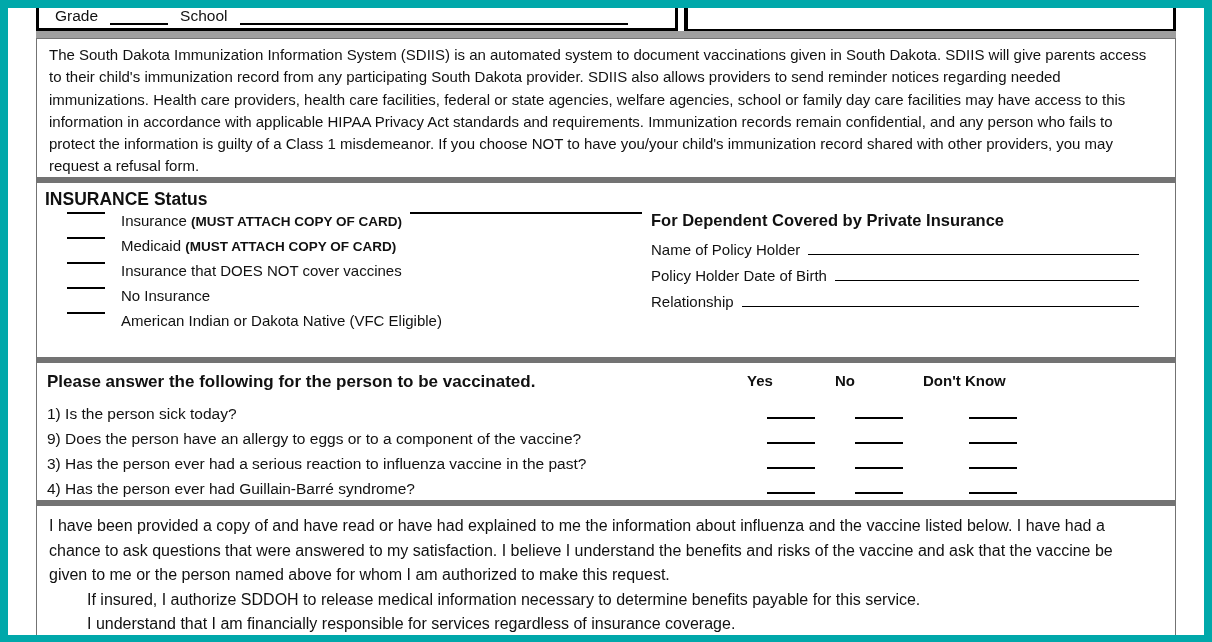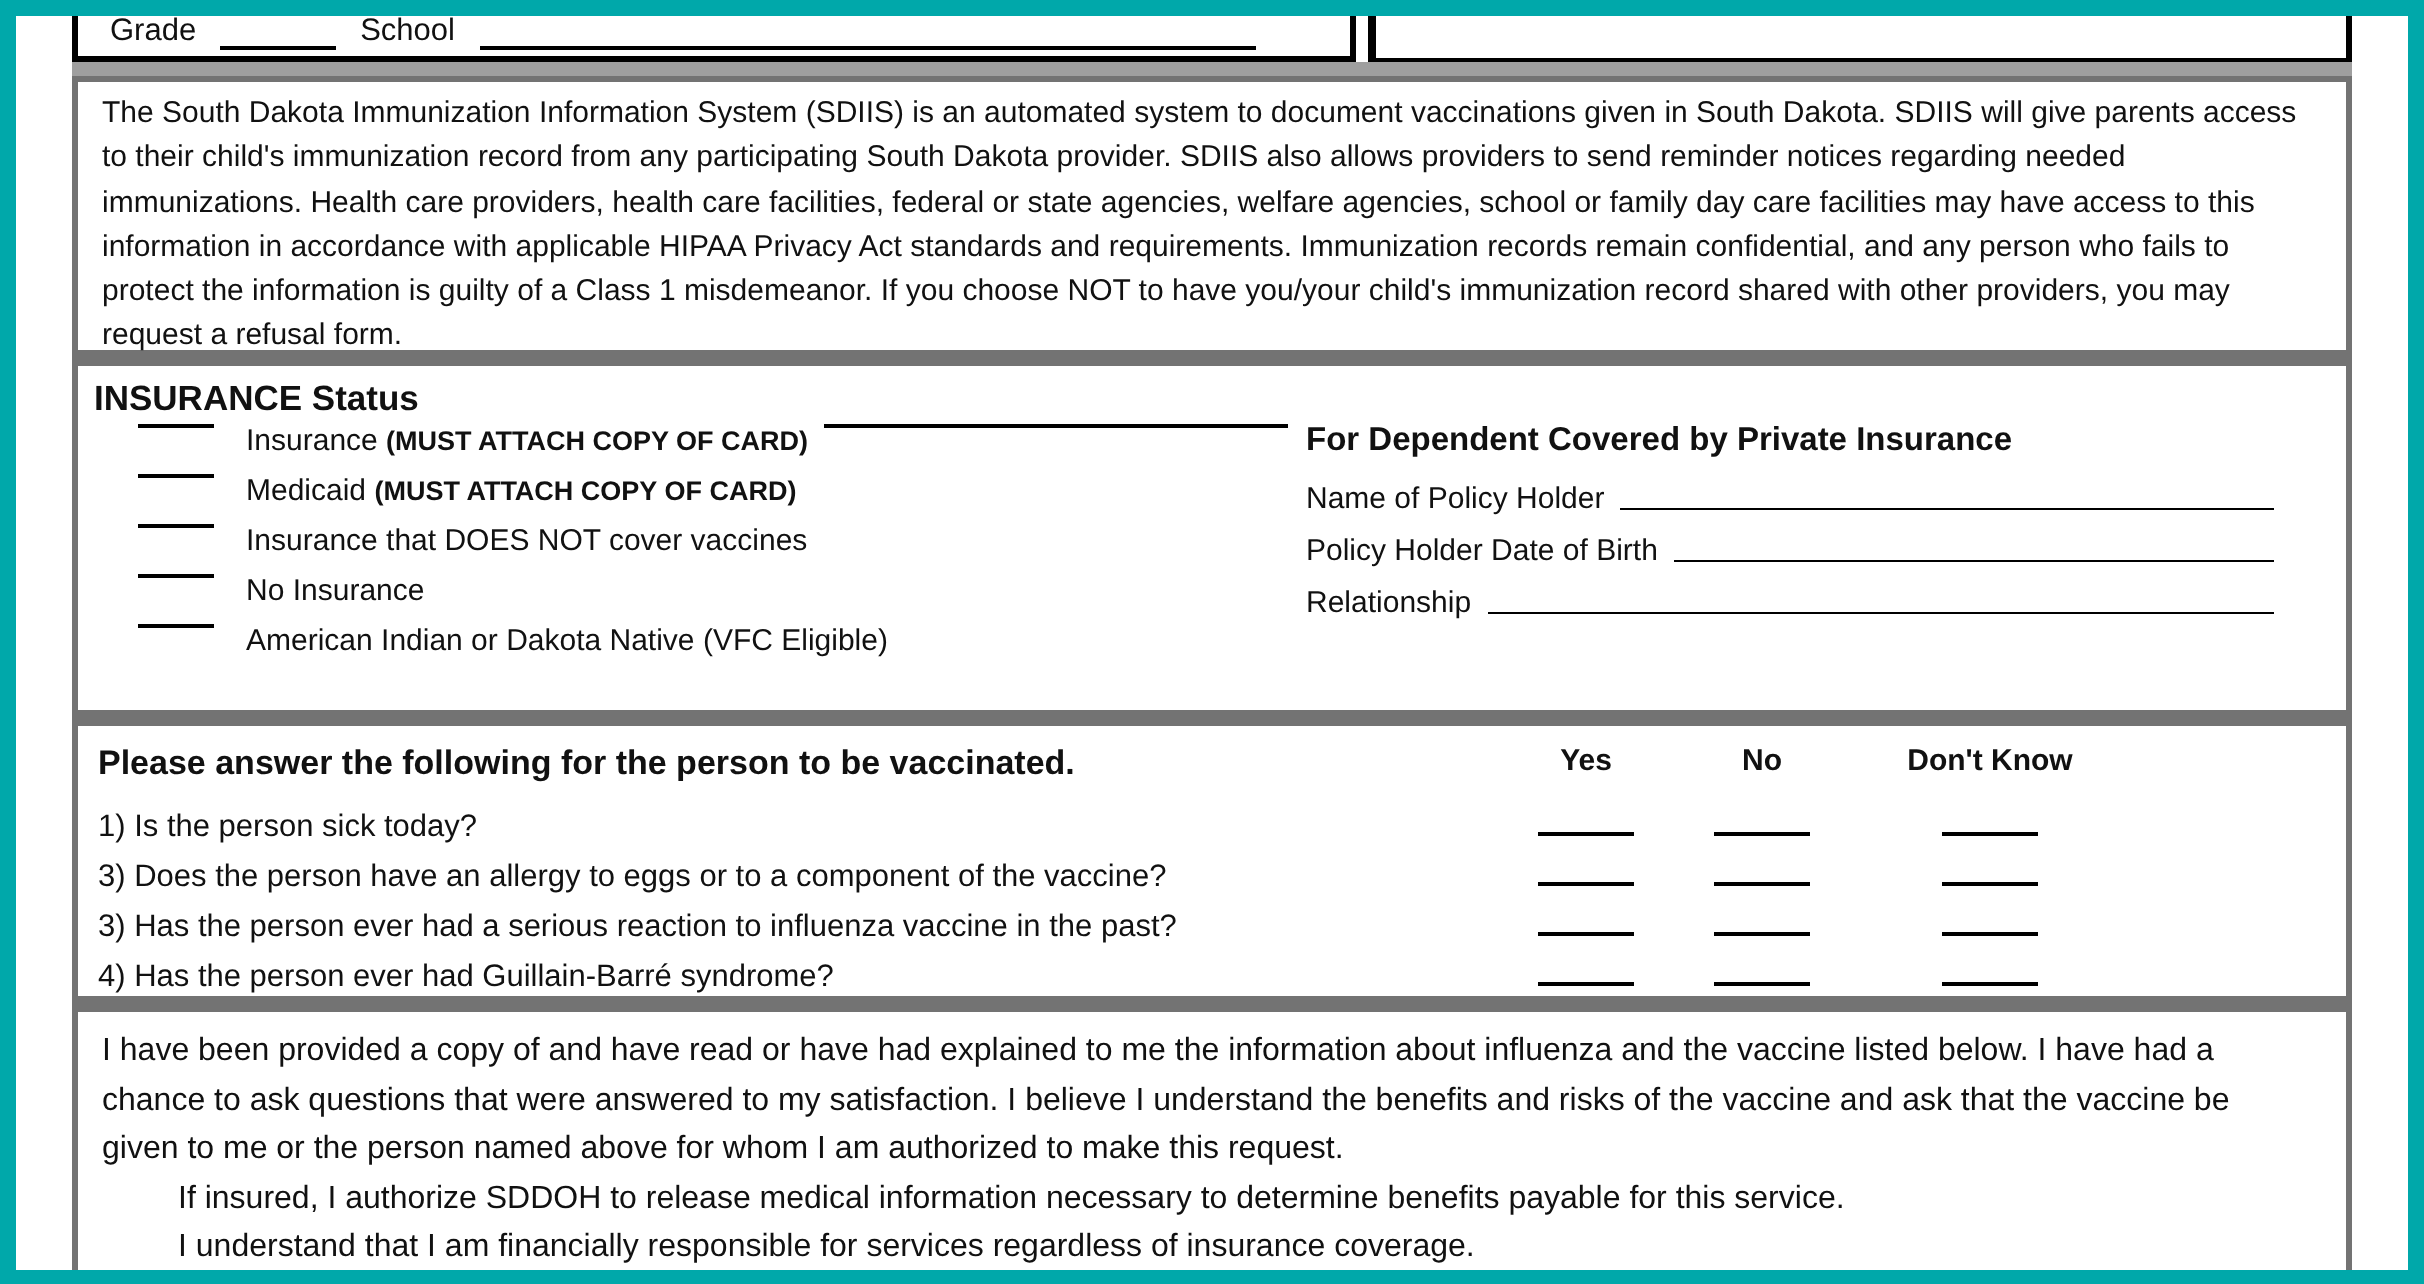--- a/index.html
+++ b/index.html
@@ -27,41 +27,41 @@
     display:flex; align-items:flex-end; gap:12px;
     padding:0 10px 3px 16px; font-size:15.5px;
   }
   .top-right { flex:1; margin-left:6px; border-left:4px solid #000; border-right:3px solid #000; border-bottom:2px solid #000; }
   .fill { display:inline-block; border-bottom:2px solid #000; height:12px; }
   .fill.short { width:58px; }
   .fill.long { width:388px; }
 
   .gray-bar { height:7px; background:#9F9F9F; flex:0 0 auto; }
 
-  .section { border:3px solid #737373; flex:0 0 auto; background:#fff; }
+  .section { border:1px solid #737373; flex:0 0 auto; background:#fff; }
 
   .para-box { height:140px; padding:5px 14px 0 12px; font-size:15px; line-height:22.3px; }
 
   .insurance-box { height:180px; border-top-width:5px; position:relative; padding-top:4px; }
   .ins-title { font-size:17.5px; font-weight:bold; margin:2px 0 2px 8px; }
   .ins-row { height:25px; display:flex; align-items:flex-start; }
   .blank-line { width:38px; border-bottom:2px solid #000; height:0; margin-left:30px; margin-bottom:4px; flex:0 0 auto; }
   .ins-label { margin-left:16px; font-size:15px; white-space:nowrap; }
   .musts { font-size:13.5px; }
   .trail-line { width:232px; border-bottom:2px solid #000; height:0; margin-left:8px; margin-bottom:4px; flex:0 0 auto; }
   .ins-right { position:absolute; left:614px; top:28px; right:36px; }
   .dep-title { font-size:16.5px; font-weight:bold; margin-bottom:2px; }
   .dep-row { display:flex; align-items:flex-end; height:26px; font-size:15px; }
   .dep-label { white-space:nowrap; }
   .fill-line { flex:1; border-bottom:1.5px solid #000; height:0; margin:0 0 3px 8px; }
 
   .questions-box { height:143px; border-top-width:5px; padding-top:9px; }
   .q-header { display:flex; align-items:flex-start; height:26px; }
   .q-title { flex:0 0 710px; padding-left:10px; font-weight:bold; font-size:17px; }
-  .q-col { width:88px; text-align:center; font-weight:bold; font-size:15px; }
+  .q-col { width:88px; text-align:left; font-weight:bold; font-size:15px; }
   .q-col.wide { width:140px; }
   .q-row { display:flex; align-items:flex-end; height:25px; }
   .q-text { flex:0 0 710px; padding-left:10px; font-size:15.5px; white-space:nowrap; }
   .q-cell { width:88px; text-align:center; }
   .q-cell.wide { width:140px; }
   .ans-line { display:inline-block; width:48px; border-bottom:2px solid #000; height:0; }
 
   .consent-box { flex:1 1 auto; border-top-width:5px; padding:8px 24px 0 12px; font-size:16px; line-height:24.5px; }
   .consent-ind { margin-left:38px; }
 </style>
@@ -139,21 +139,21 @@
         <div class="q-col wide">Don't Know</div>
       </div>
 
       <div class="q-row">
         <div class="q-text">1)  Is the person sick today?</div>
         <div class="q-cell"><span class="ans-line"></span></div>
         <div class="q-cell"><span class="ans-line"></span></div>
         <div class="q-cell wide"><span class="ans-line"></span></div>
       </div>
       <div class="q-row">
-        <div class="q-text">3)  Does the person have an allergy to eggs or to a component of the vaccine?</div>
+        <div class="q-text">9)  Does the person have an allergy to eggs or to a component of the vaccine?</div>
         <div class="q-cell"><span class="ans-line"></span></div>
         <div class="q-cell"><span class="ans-line"></span></div>
         <div class="q-cell wide"><span class="ans-line"></span></div>
       </div>
       <div class="q-row">
         <div class="q-text">3)  Has the person ever had a serious reaction to influenza vaccine in the past?</div>
         <div class="q-cell"><span class="ans-line"></span></div>
         <div class="q-cell"><span class="ans-line"></span></div>
         <div class="q-cell wide"><span class="ans-line"></span></div>
       </div>

